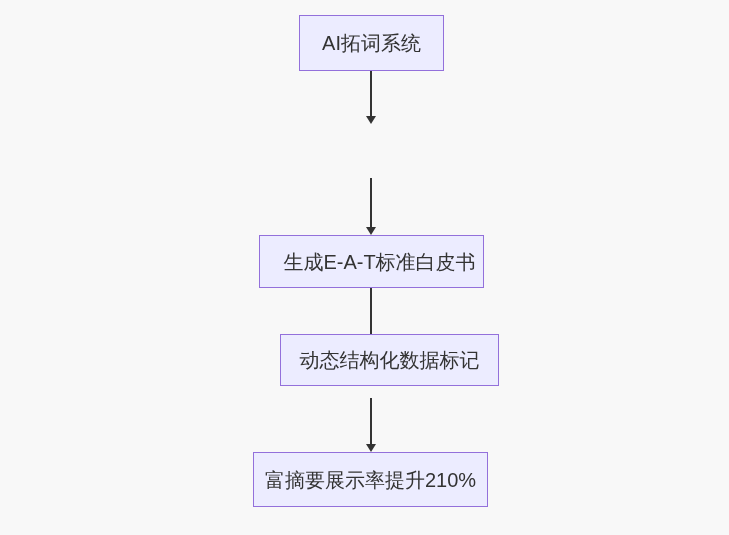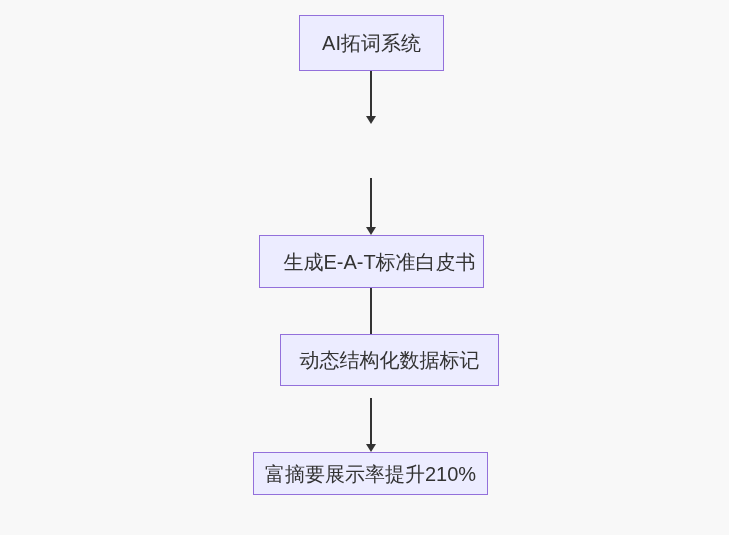--- a/index.html
+++ b/index.html
@@ -26,21 +26,21 @@
     display: flex;
     align-items: center;
     justify-content: center;
     text-align: center;
     white-space: nowrap;
   }
   .n1 { left: 299px; top: 15px;  width: 145px; height: 56px; }
   .n2 { left: 274px; top: 124px; width: 191px; height: 54px; }
   .n3 { left: 259px; top: 235px; width: 225px; height: 53px; padding-left: 16px; }
   .n4 { left: 263px; top: 334px; width: 219px; height: 52px; margin-left: 17px; }
-  .n5 { left: 253px; top: 452px; width: 235px; height: 43px; }
+  .n5 { left: 253px; top: 452px; width: 235px; height: 55px; }
 
   .edge {
     position: absolute;
     left: 366px;
     width: 10px;
     display: flex;
     flex-direction: column;
     align-items: center;
   }
   .e1 { top: 71px;  height: 53px; }

